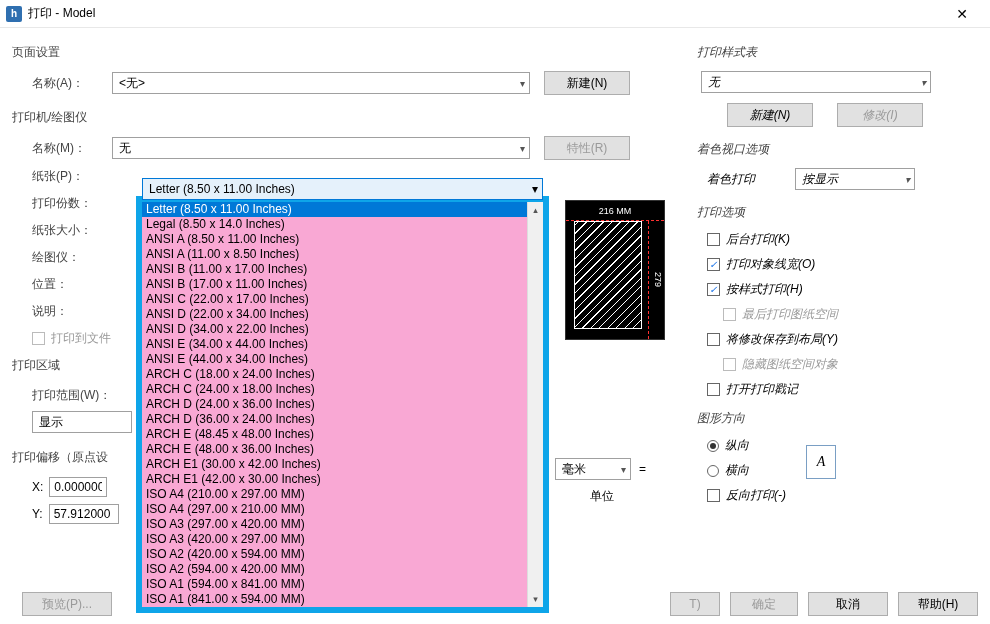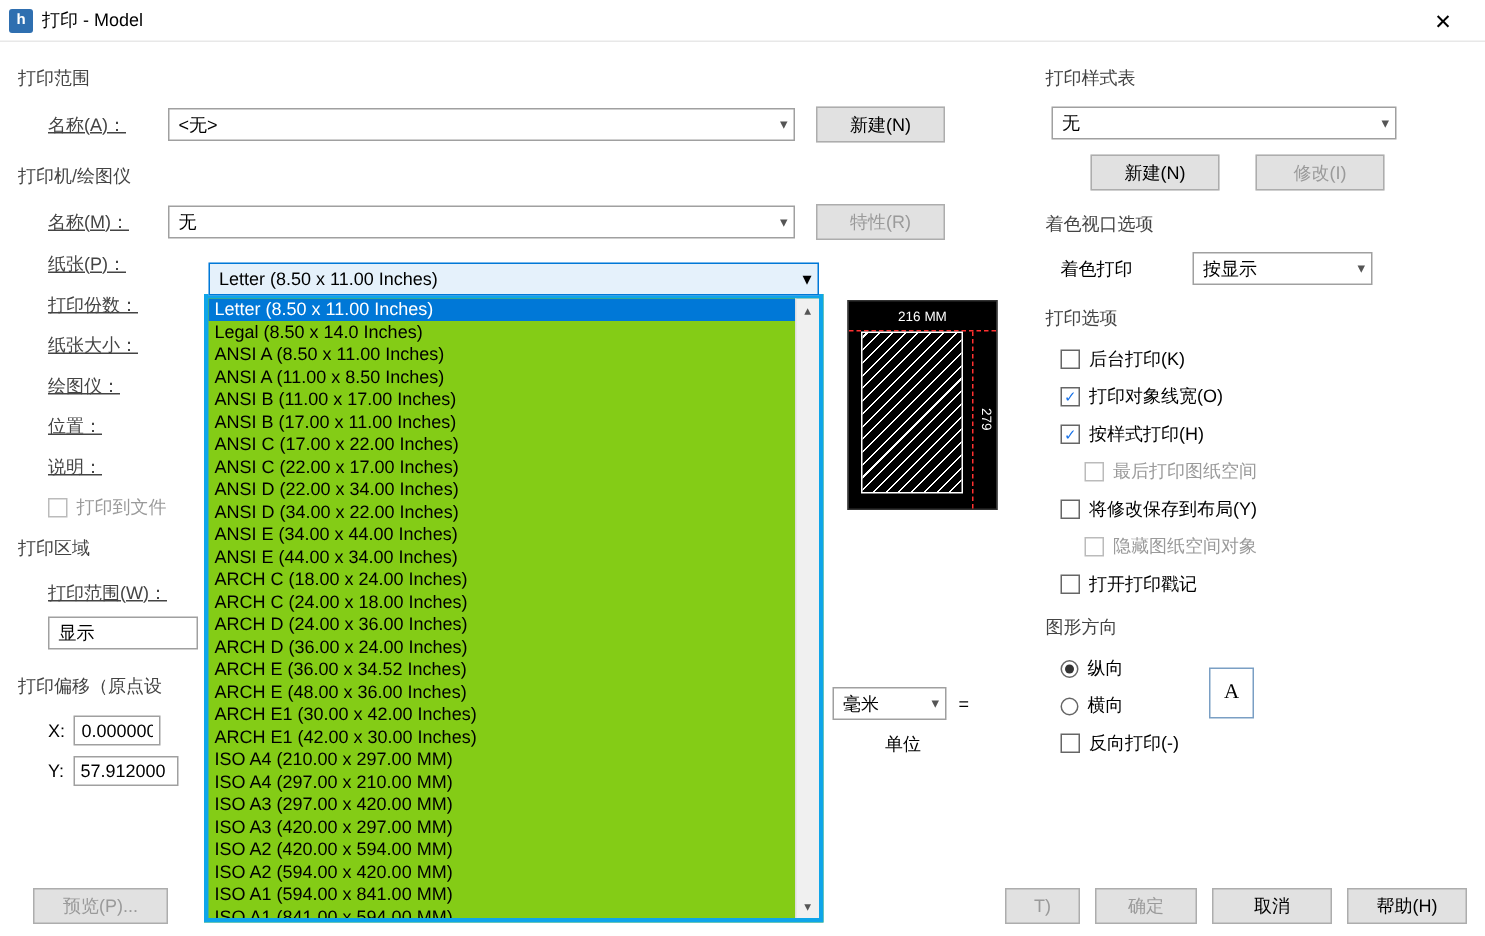--- a/index.html
+++ b/index.html
@@ -3,41 +3,41 @@
 <meta charset="utf-8">
 <style>
 * { box-sizing: border-box; margin: 0; padding: 0; font-family: "Microsoft YaHei", Arial, sans-serif; font-size: 12px; }
 body { background: #fff; width: 990px; height: 624px; overflow: hidden; }
 .titlebar { height: 28px; display: flex; align-items: center; padding: 0 8px 0 6px; border-bottom: 1px solid #e8e8e8;}
 .titlebar .appicon { width: 16px; height: 16px; background: #2f6fb0; color:#fff; font-weight:bold; display:flex; align-items:center; justify-content:center; border-radius:2px; font-size:10px; margin-right:6px;}
 .titlebar .title { flex:1; }
 .titlebar .close { width:40px; text-align:center; font-size:14px;}
 .content { display:flex; padding: 8px 12px; gap: 20px; }
 .left { width: 665px; }
-.right { width: 280px; }
+.right { width: 280px; font-style: italic; }
 .group-label { color: #444; margin: 8px 0 10px 0; }
 .row { display:flex; align-items:center; margin: 5px 0; min-height:22px; }
-.lab { width: 100px; text-align:left; padding-left: 20px; color:#444;text-decoration:underline; }
+.lab { width: 100px; text-align:left; padding-left: 20px; color:#444; }
 .combo { display:flex; align-items:center; justify-content:space-between; border:1px solid #a0a0a0; background:#fff; height:22px; padding:0 4px 0 6px; }
 .combo .arrow { font-size:10px; color:#555; }
 .btn { border:1px solid #adadad; background:#e1e1e1; height:24px; padding:0 14px; display:flex; align-items:center; justify-content:center; }
 .btn.disabled { color:#9a9a9a; }
 .txtinput { border:1px solid #a0a0a0; height:20px; padding:0 4px; background:#fff; }
 .checkbox { display:flex; align-items:center; gap:6px; }
 .checkbox .box { width:13px; height:13px; border:1px solid #666; display:flex; align-items:center; justify-content:center; font-size:10px; color:#1a73e8;}
 .checkbox.disabled { color:#9a9a9a; }
 .checkbox.disabled .box { border-color:#bbb; }
 .radio { display:flex; align-items:center; gap:6px; }
 .radio .dot { width:12px; height:12px; border:1px solid #666; border-radius:50%; display:flex; align-items:center; justify-content:center;}
 .radio .dot .inner { width:6px; height:6px; background:#333; border-radius:50%; }
 .preview-box { position:absolute; left:565px; top:200px; width:100px; height:140px; background:#000; border:1px solid #333; }
 .preview-box .ruler-top { position:absolute; top:0; left:0; right:0; height:20px; color:#fff; font-size:9px; display:flex; align-items:center; justify-content:center; border-bottom:1px dashed #ff3030;}
 .preview-box .ruler-right { position:absolute; top:20px; right:-2px; bottom:0; width:18px; color:#fff; font-size:9px; display:flex; align-items:center; justify-content:center; writing-mode:vertical-rl; border-left:1px dashed #ff3030;}
 .preview-box .hatch { position:absolute; top:20px; left:8px; right:22px; bottom:10px; border:1px solid #fff; background: repeating-linear-gradient(-45deg, #000, #000 5px, #fff 5px, #fff 6px);}
-.dropdown-open { position:absolute; left:136px; top:196px; width:413px; border:3px solid #0ea5e9; background:#84cc16; z-index:100; }
+.dropdown-open { position:absolute; left:136px; top:196px; width:413px; border:6px solid #0ea5e9; background:#f9a8d4; z-index:100; }
 .dropdown-open .shown-combo { height:22px; background:#e5f1fb; border:1px solid #0078d7; display:flex; align-items:center; justify-content:space-between; padding:0 4px 0 6px; font-family:"Courier New",monospace; position:absolute; top:-24px; left:0; right:0;}
 .dropdown-list { max-height:413px; overflow:hidden; font-family:"Courier New",monospace; }
 .dropdown-list .opt { padding:0 4px; height:15px; line-height:15px; white-space:nowrap; }
 .dropdown-list .opt.sel { background:#0078d7; color:#fff; }
 .dropdown-list .scroll { position:absolute; right:0; top:0; bottom:0; width:16px; background:#f0f0f0; border-left:1px solid #ddd;}
 .dropdown-list .scroll .up,.dropdown-list .scroll .dn { height:16px; text-align:center; font-size:9px; color:#555; line-height:16px;}
 .dropdown-list .scroll .track { position:absolute; top:16px; bottom:16px; left:0; right:0;}
 .bottom-btns { position:absolute; bottom:8px; right:12px; display:flex; gap:10px;}
 .bottom-btns-left { position:absolute; bottom:8px; left:22px; display:flex; gap:10px;}
 .orientation-icon { width:30px; height:34px; border:1px solid #7a9fc4; background:#fff; display:flex; align-items:center; justify-content:center; font-size:14px; font-family:serif;}
@@ -46,21 +46,21 @@
 <body>
 
 <div class="titlebar">
   <div class="appicon">h</div>
   <div class="title">打印 - Model</div>
   <div class="close">✕</div>
 </div>
 
 <div class="content">
   <div class="left">
-    <div class="group-label">打印范围</div>
+    <div class="group-label">页面设置</div>
     <div class="row">
       <div class="lab">名称(A)：</div>
       <div class="combo" style="width:418px;">
         <span>&lt;无&gt;</span>
         <span class="arrow">▾</span>
       </div>
       <div style="width:14px"></div>
       <div class="btn" style="width:86px">新建(N)</div>
     </div>
 
@@ -222,31 +222,30 @@
       <div class="up">▴</div>
       <div class="track"></div>
       <div class="dn" style="position:absolute;bottom:0;left:0;right:0">▾</div>
     </div>
   <div class="opt sel">Letter (8.50 x 11.00 Inches)</div>
       <div class="opt">Legal (8.50 x 14.0 Inches)</div>
       <div class="opt">ANSI A (8.50 x 11.00 Inches)</div>
       <div class="opt">ANSI A (11.00 x 8.50 Inches)</div>
       <div class="opt">ANSI B (11.00 x 17.00 Inches)</div>
       <div class="opt">ANSI B (17.00 x 11.00 Inches)</div>
-      <div class="opt">ANSI C (17.00 x 22.00 Inches)</div>
       <div class="opt">ANSI C (22.00 x 17.00 Inches)</div>
       <div class="opt">ANSI D (22.00 x 34.00 Inches)</div>
       <div class="opt">ANSI D (34.00 x 22.00 Inches)</div>
       <div class="opt">ANSI E (34.00 x 44.00 Inches)</div>
       <div class="opt">ANSI E (44.00 x 34.00 Inches)</div>
       <div class="opt">ARCH C (18.00 x 24.00 Inches)</div>
       <div class="opt">ARCH C (24.00 x 18.00 Inches)</div>
       <div class="opt">ARCH D (24.00 x 36.00 Inches)</div>
       <div class="opt">ARCH D (36.00 x 24.00 Inches)</div>
-      <div class="opt">ARCH E (36.00 x 34.52 Inches)</div>
+      <div class="opt">ARCH E (48.45 x 48.00 Inches)</div>
       <div class="opt">ARCH E (48.00 x 36.00 Inches)</div>
       <div class="opt">ARCH E1 (30.00 x 42.00 Inches)</div>
       <div class="opt">ARCH E1 (42.00 x 30.00 Inches)</div>
       <div class="opt">ISO A4 (210.00 x 297.00 MM)</div>
       <div class="opt">ISO A4 (297.00 x 210.00 MM)</div>
       <div class="opt">ISO A3 (297.00 x 420.00 MM)</div>
       <div class="opt">ISO A3 (420.00 x 297.00 MM)</div>
       <div class="opt">ISO A2 (420.00 x 594.00 MM)</div>
       <div class="opt">ISO A2 (594.00 x 420.00 MM)</div>
       <div class="opt">ISO A1 (594.00 x 841.00 MM)</div>

